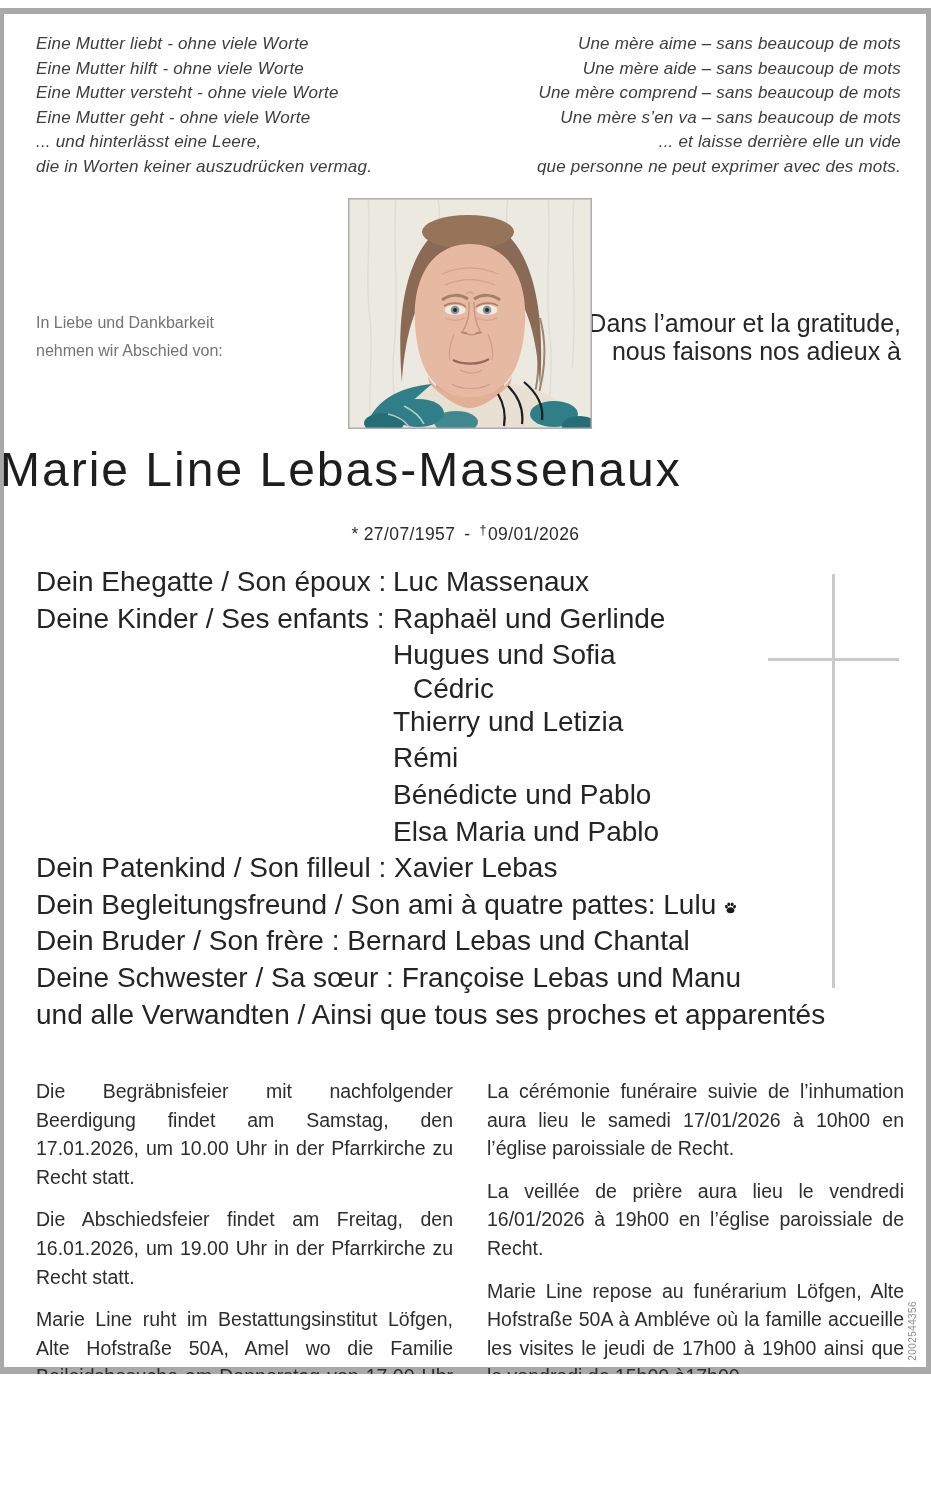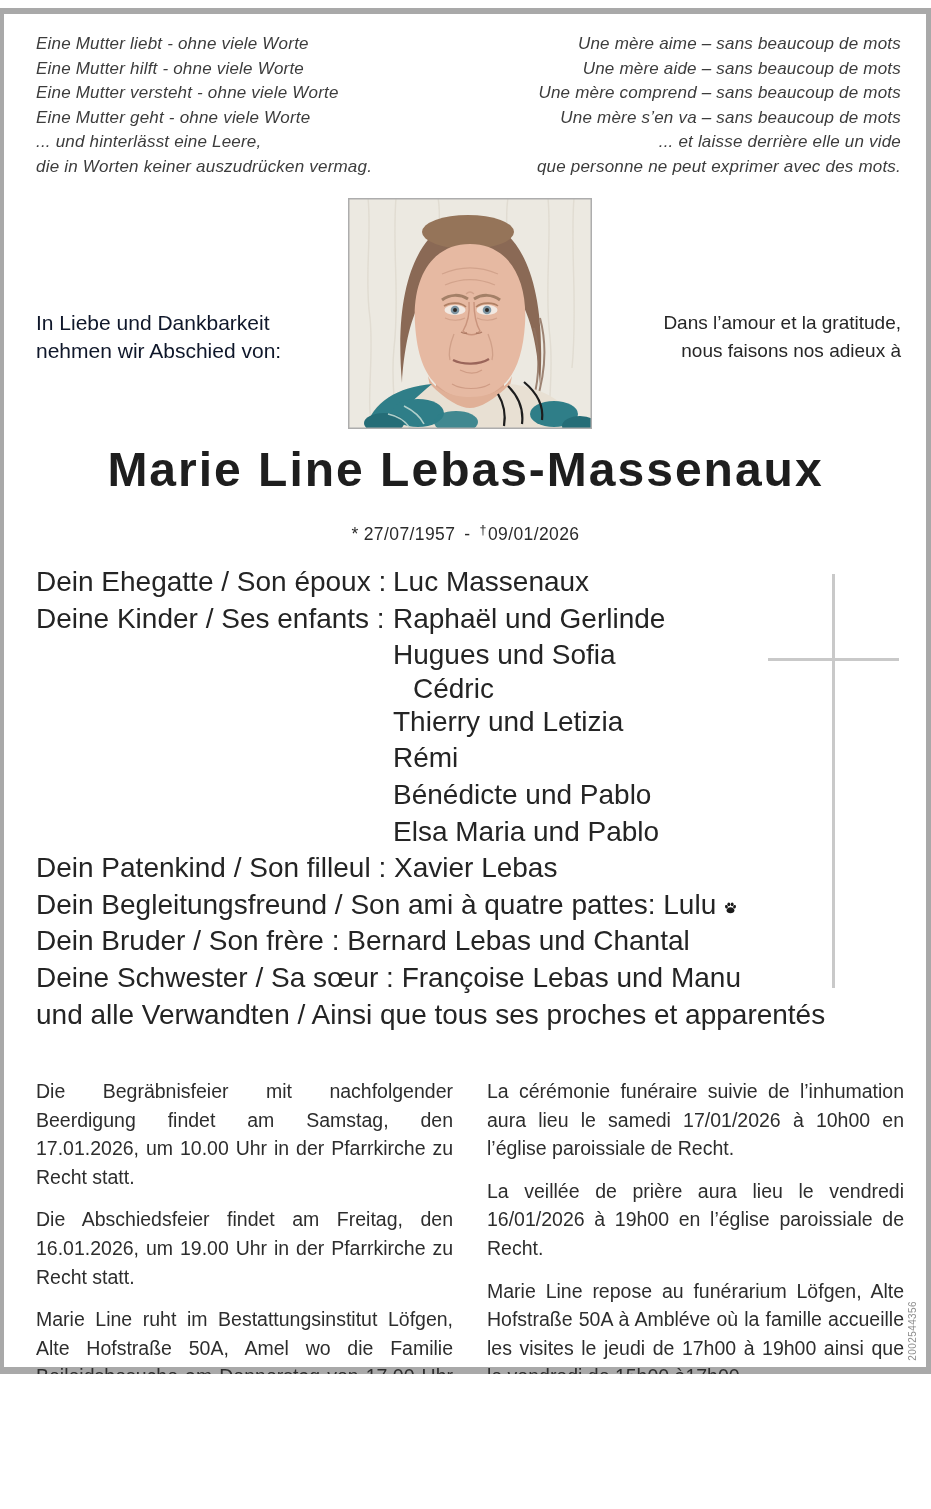--- a/index.html
+++ b/index.html
@@ -13,28 +13,28 @@
   .frame-bottom{position:absolute;bottom:0;left:0;right:0;height:7px;background:#a9a9a9;}
   .frame-left{position:absolute;top:0;bottom:0;left:0;width:4px;background:#a9a9a9;}
   .frame-right{position:absolute;top:0;bottom:0;right:0;width:5px;background:#a9a9a9;}
 
   
   .poem{position:absolute;top:24px;left:36px;right:30px;display:flex;justify-content:space-between;
         font-style:italic;font-size:17px;line-height:24.6px;color:#3c3c3c;letter-spacing:0.2px;}
   .poem-col-right{text-align:right;}
 
   
-  .intro-left{position:absolute;left:36px;top:301px;font-size:21px;line-height:28px;color:#0f172a;}
-  .intro-right{position:absolute;right:30px;top:301px;text-align:right;font-size:19px;line-height:28px;color:#262626;}
+  .intro-left{position:absolute;left:36px;top:301px;font-size:16px;line-height:28px;color:#737373;}
+  .intro-right{position:absolute;right:30px;top:301px;text-align:right;font-size:25px;line-height:28px;color:#262626;}
   .photo{position:absolute;left:348px;top:190px;width:244px;height:231px;}
   .photo svg{display:block;width:100%;height:100%;}
 
   
-  .name{position:absolute;top:434px;left:0;right:0;text-align:center;
-        font-size:48px;line-height:56px;color:#1e1e1e;letter-spacing:2px;font-weight:700;}
+  .name{position:absolute;top:434px;left:0;right:0;text-align:left;
+        font-size:48px;line-height:56px;color:#1e1e1e;letter-spacing:2px;font-weight:400;}
   .dates{position:absolute;top:515px;left:0;right:0;text-align:center;font-size:17.5px;color:#2a2a2a;letter-spacing:0.4px;}
   .dates .sep{margin:0 9px;}
   .dates .sym-birth{margin-right:5px;}
   .dates .sym-death{font-size:12.5px;vertical-align:6px;margin-right:1px;}
 
   
   .family{position:absolute;left:36px;top:556px;right:100px;font-size:28px;color:#242424;}
   .family-row{display:flex;}
   .family-label{width:357px;flex:none;line-height:36.6px;}
   .family-values{flex:1;}

